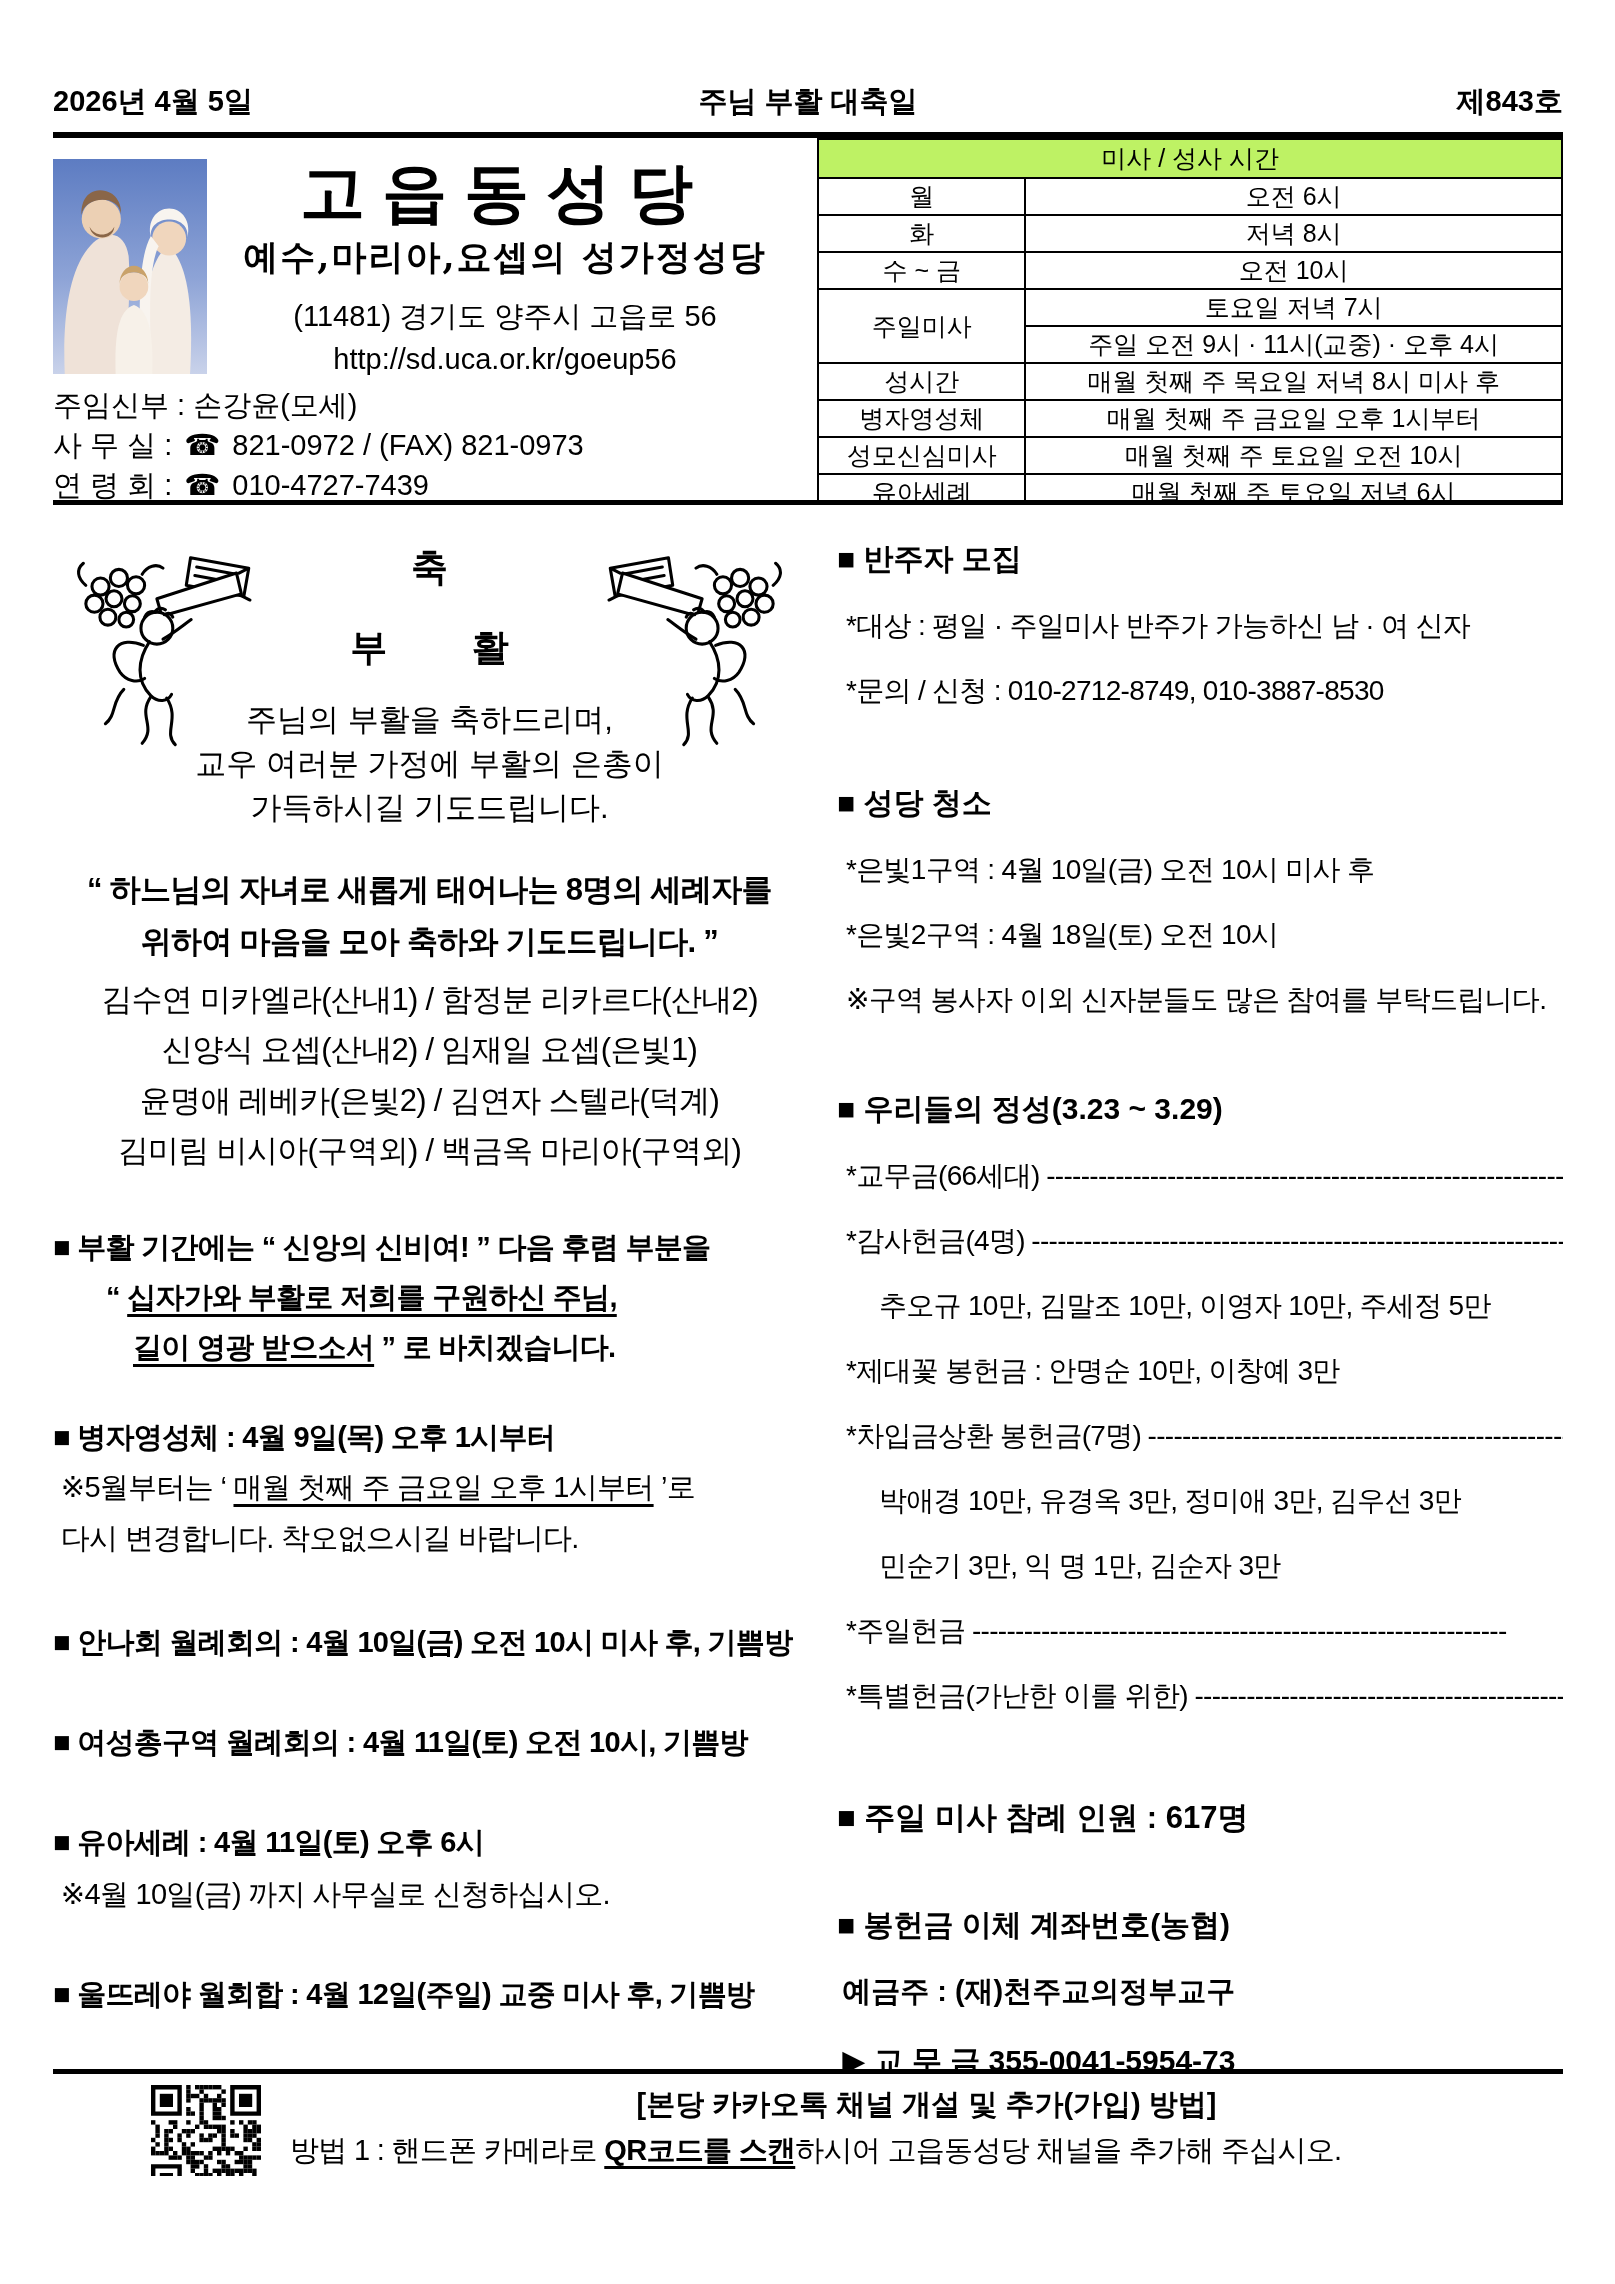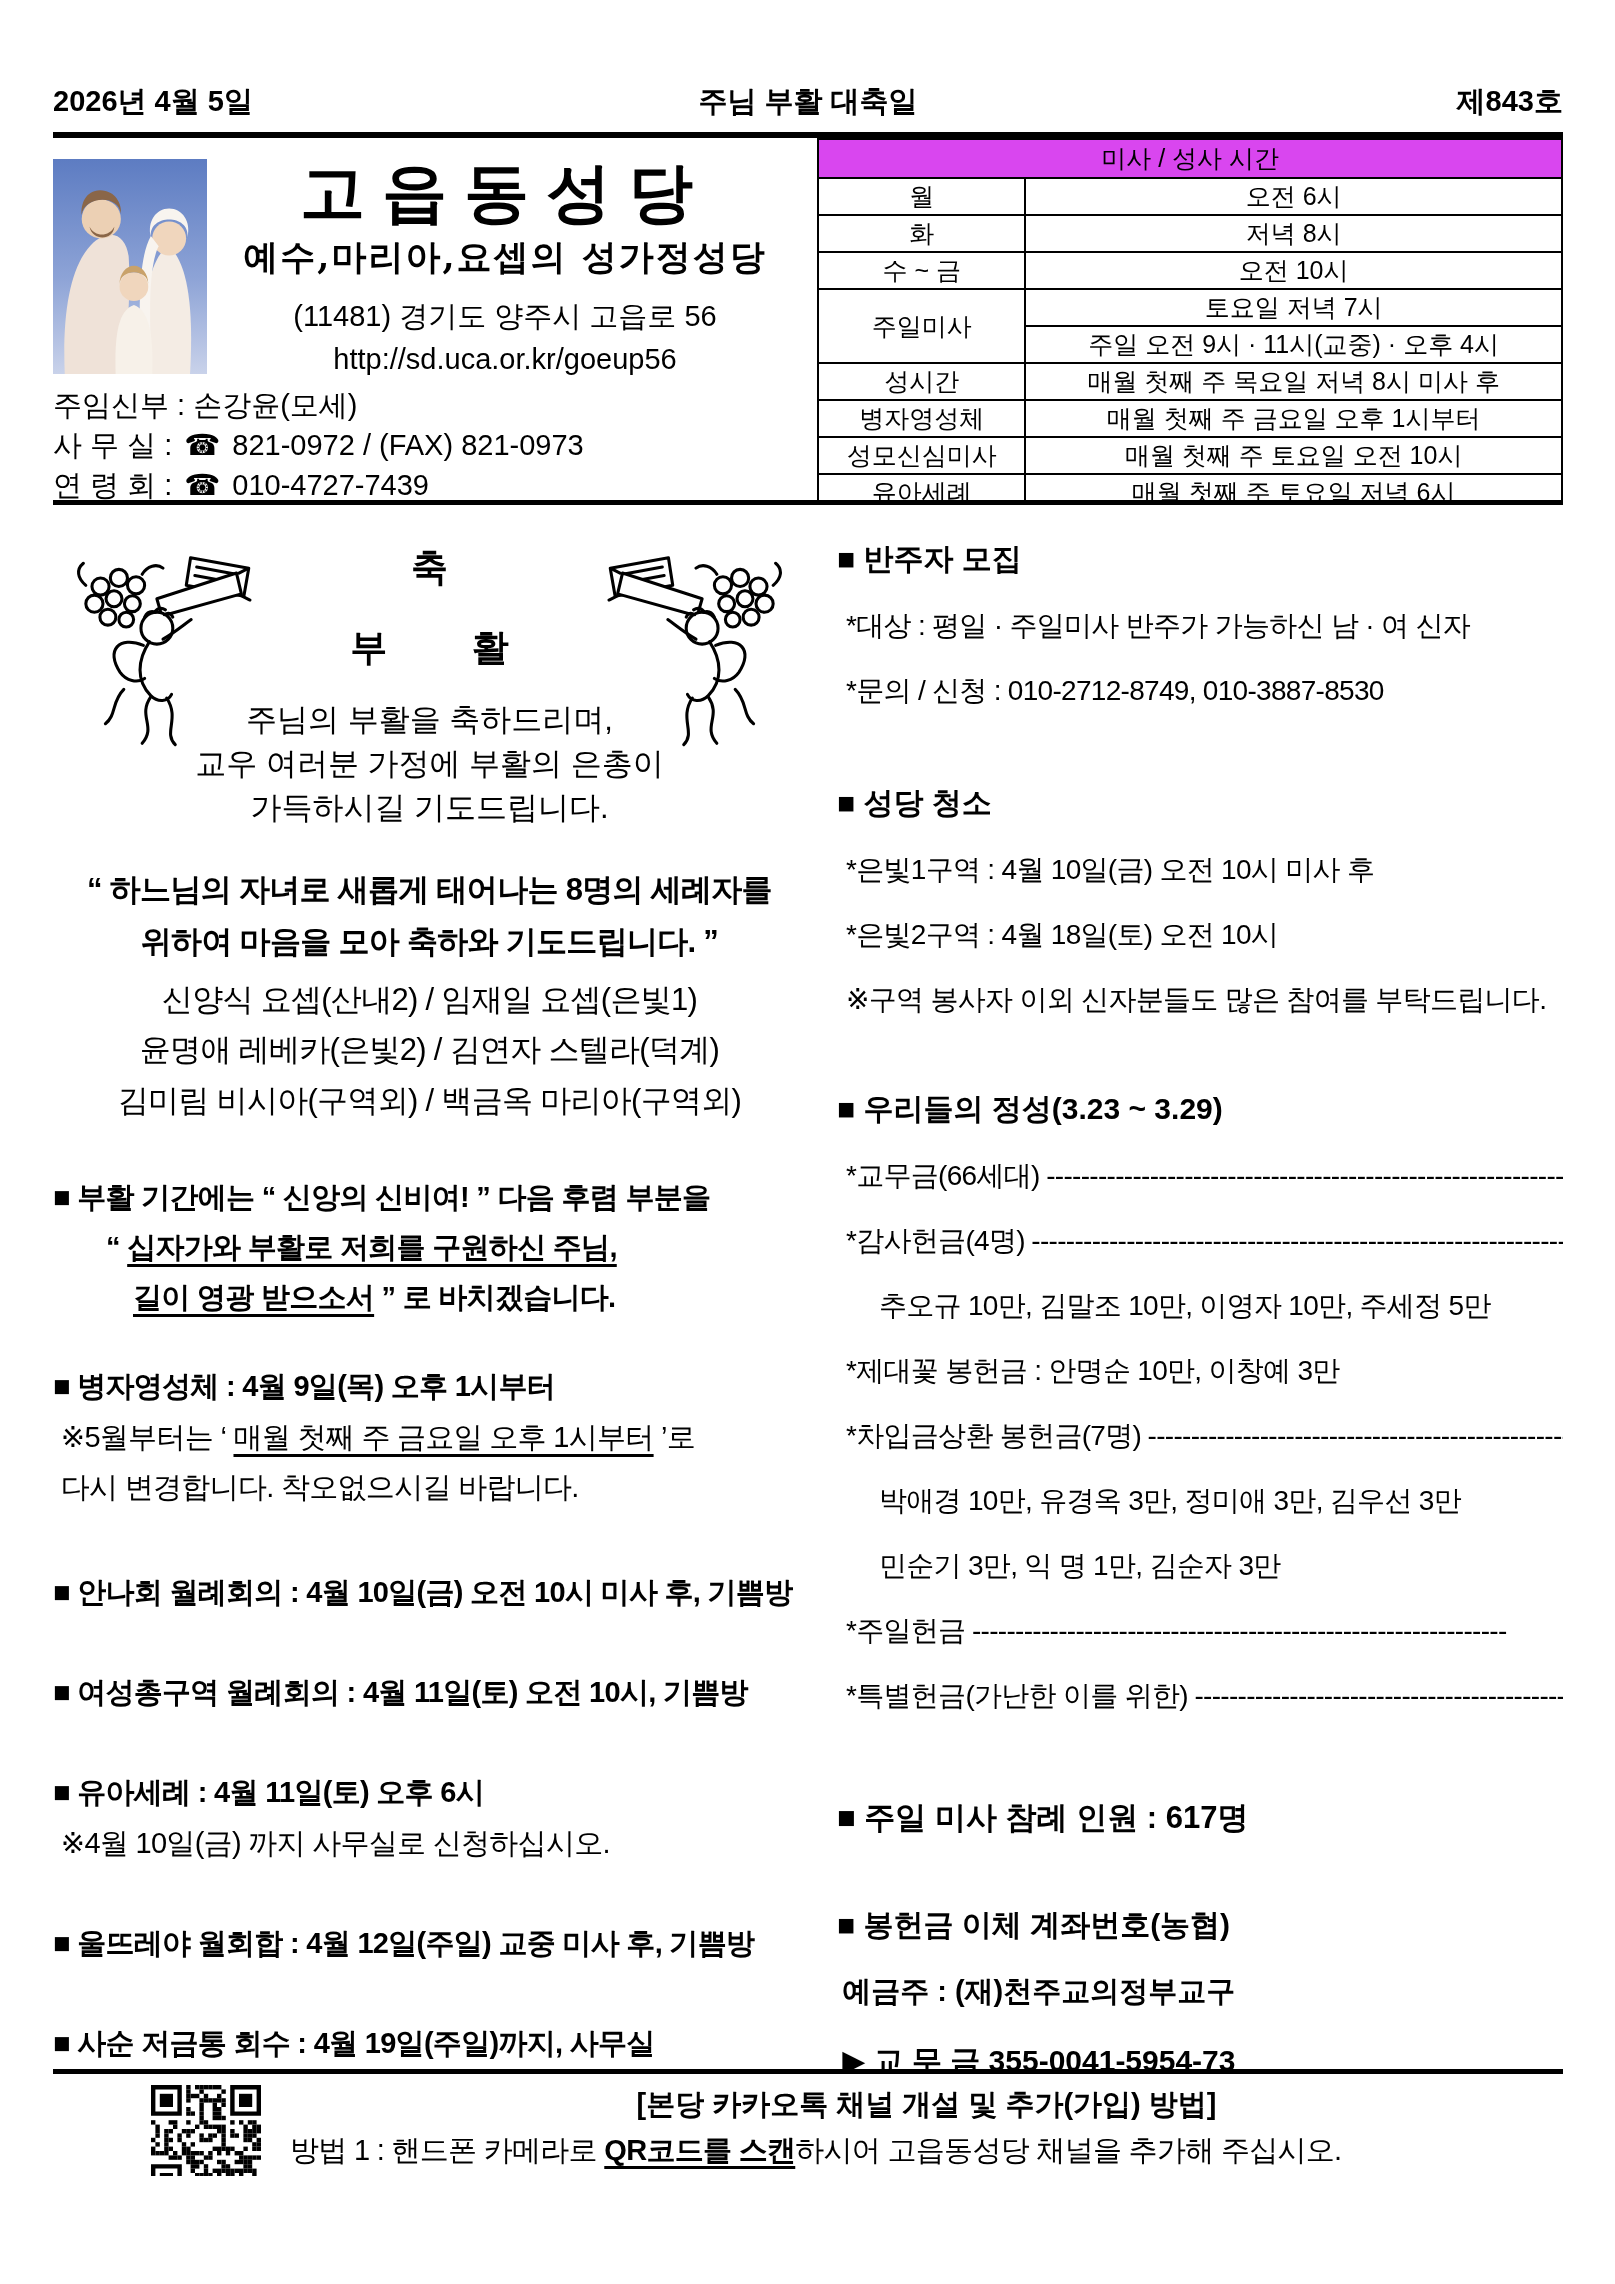--- a/index.html
+++ b/index.html
@@ -23,21 +23,21 @@
   .church-subtitle{font-family:"DejaVu Serif","Liberation Serif",serif;font-weight:bold;font-size:35px;margin-top:6.5px;letter-spacing:2px;white-space:nowrap;}
   .church-address{font-size:29px;margin-top:15.6px;white-space:nowrap;}
   .church-url{font-size:29px;margin-top:6px;white-space:nowrap;}
   .contacts{margin-top:9px;font-size:29px;}
   .contact-line{line-height:40px;white-space:nowrap;}
   .contact-line .c-icon{margin:0 3.9px;}
 
   .mast-table-wrap{flex:1;margin-left:14.3px;}
   table.mass{width:100%;height:100%;border-collapse:collapse;table-layout:fixed;font-size:25px;}
   table.mass th,table.mass td{border:2px solid #000;text-align:center;padding:0 5.2px;white-space:nowrap;overflow:hidden;}
-  table.mass th.head{background:#d946ef;font-weight:normal;height:37px;}
+  table.mass th.head{background:#bef264;font-weight:normal;height:37px;}
   table.mass td{height:35px;font-weight:normal;}
   table.mass col.c1{width:207px;}
 
   
   .columns{display:flex;height:1564px;overflow:hidden;}
   .col-left{width:753px;flex:0 0 auto;}
   .col-right{flex:1;padding-left:31px;box-sizing:border-box;}
   .nw{white-space:nowrap;}
 
   
@@ -273,20 +273,21 @@
           <div class="nw">가득하시길 기도드립니다.</div>
         </div>
       </section>
 
       <section class="baptism">
         <div class="baptism-intro">
           <div class="nw">“ 하느님의 자녀로 새롭게 태어나는 8명의 세례자를</div>
           <div class="nw">위하여 마음을 모아 축하와 기도드립니다. ”</div>
         </div>
         <div class="baptism-names">
+          <div class="nw">김수연 미카엘라(산내1)  /  함정분 리카르다(산내2)</div>
           <div class="nw">신양식 요셉(산내2)  /  임재일 요셉(은빛1)</div>
           <div class="nw">윤명애 레베카(은빛2)  /  김연자 스텔라(덕계)</div>
           <div class="nw">김미림 비시아(구역외)  /  백금옥 마리아(구역외)</div>
         </div>
       </section>
 
       <section class="refrain">
         <div class="nw">■ 부활 기간에는 “ 신앙의 신비여! ” 다음 후렴 부분을</div>
         <div class="l2 nw"><span>“ </span><span class="u">십자가와 부활로 저희를 구원하신 주님,</span></div>
         <div class="l3 nw"><span class="u">길이 영광 받으소서</span><span> ” 로 바치겠습니다.</span></div>

